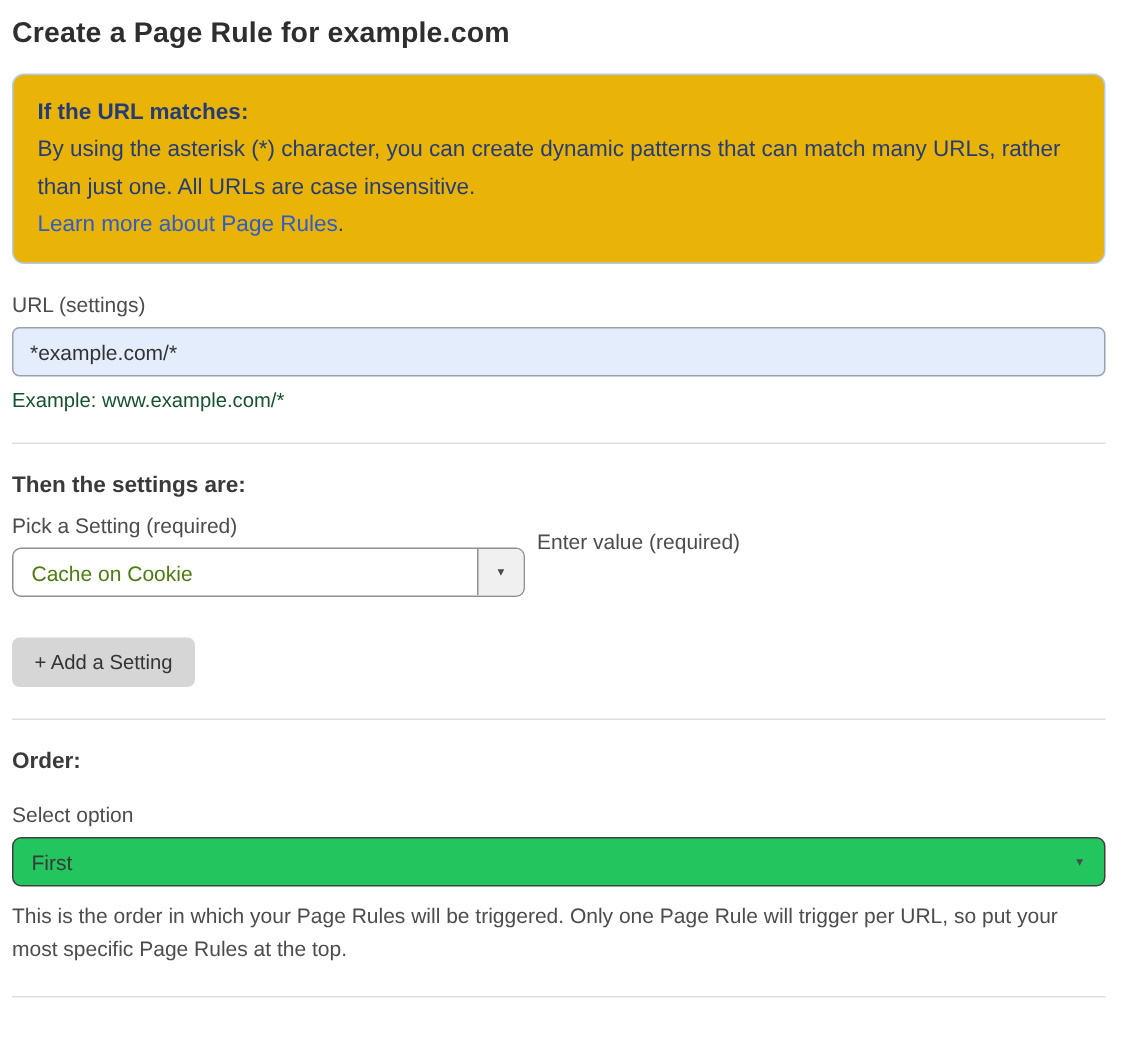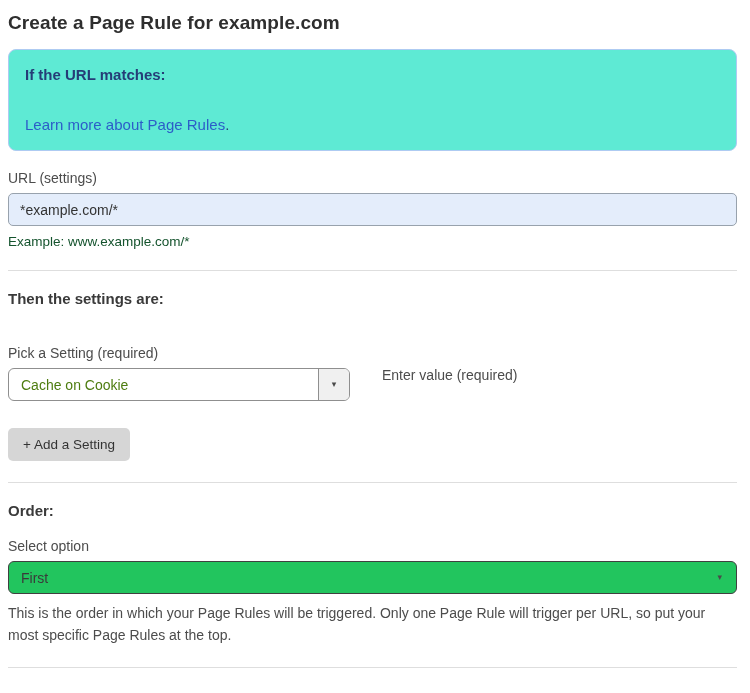--- a/index.html
+++ b/index.html
@@ -13,21 +13,21 @@
   }
   .page-title {
     font-size: 19px;
     font-weight: bold;
     color: #2e2e2e;
     margin: 2px 0 15px 0;
     letter-spacing: 0.1px;
   }
   
   .callout {
-    background: #5eead4;
+    background: #eab308;
     border: 1px solid #aecbf2;
     border-radius: 8px;
     padding: 12px 16px 13px 16px;
     font-size: 15px;
     line-height: 25px;
     color: #253d77;
     margin-bottom: 19px;
   }
   .callout-heading { font-weight: bold; }
   .callout-link {
@@ -66,23 +66,23 @@
   }
   .section-heading {
     font-size: 15px;
     font-weight: bold;
     color: #3a3a3a;
     margin: 19px 0 0 0;
   }
   
   .settings-row {
     display: flex;
-    align-items: center;
-    gap: 32px;
-    margin-top: 38px;
+    align-items: flex-start;
+    gap: 8px;
+    margin-top: 10px;
   }
   .setting-col { width: 342px; }
   .value-col { margin-top: 11px; }
   .dropdown {
     margin-top: 0;
     width: 342px;
     height: 33px;
     border: 1px solid #8f8f8f;
     border-radius: 6px;
     background: #ffffff;
@@ -158,21 +158,21 @@
 </style>
 </head>
 <body>
 
 
 
 <h1 class="page-title">Create a Page Rule for example.com</h1>
 
 <div class="callout">
   <div class="callout-heading">If the URL matches:</div>
-  <div><br>
+  <div><span>By using the asterisk (*) character, you can create dynamic patterns that can match many URLs, rather than just one. All URLs are case insensitive.</span><br>
     <span class="callout-link">Learn more about Page Rules</span><span>.</span>
   </div>
 </div>
 
 <label class="field-label">URL (settings)</label>
 <input class="url-input" type="text" value="*example.com/*" style="">
 <div class="helper-text">Example: www.example.com/*</div>
 
 <hr class="divider">
 

